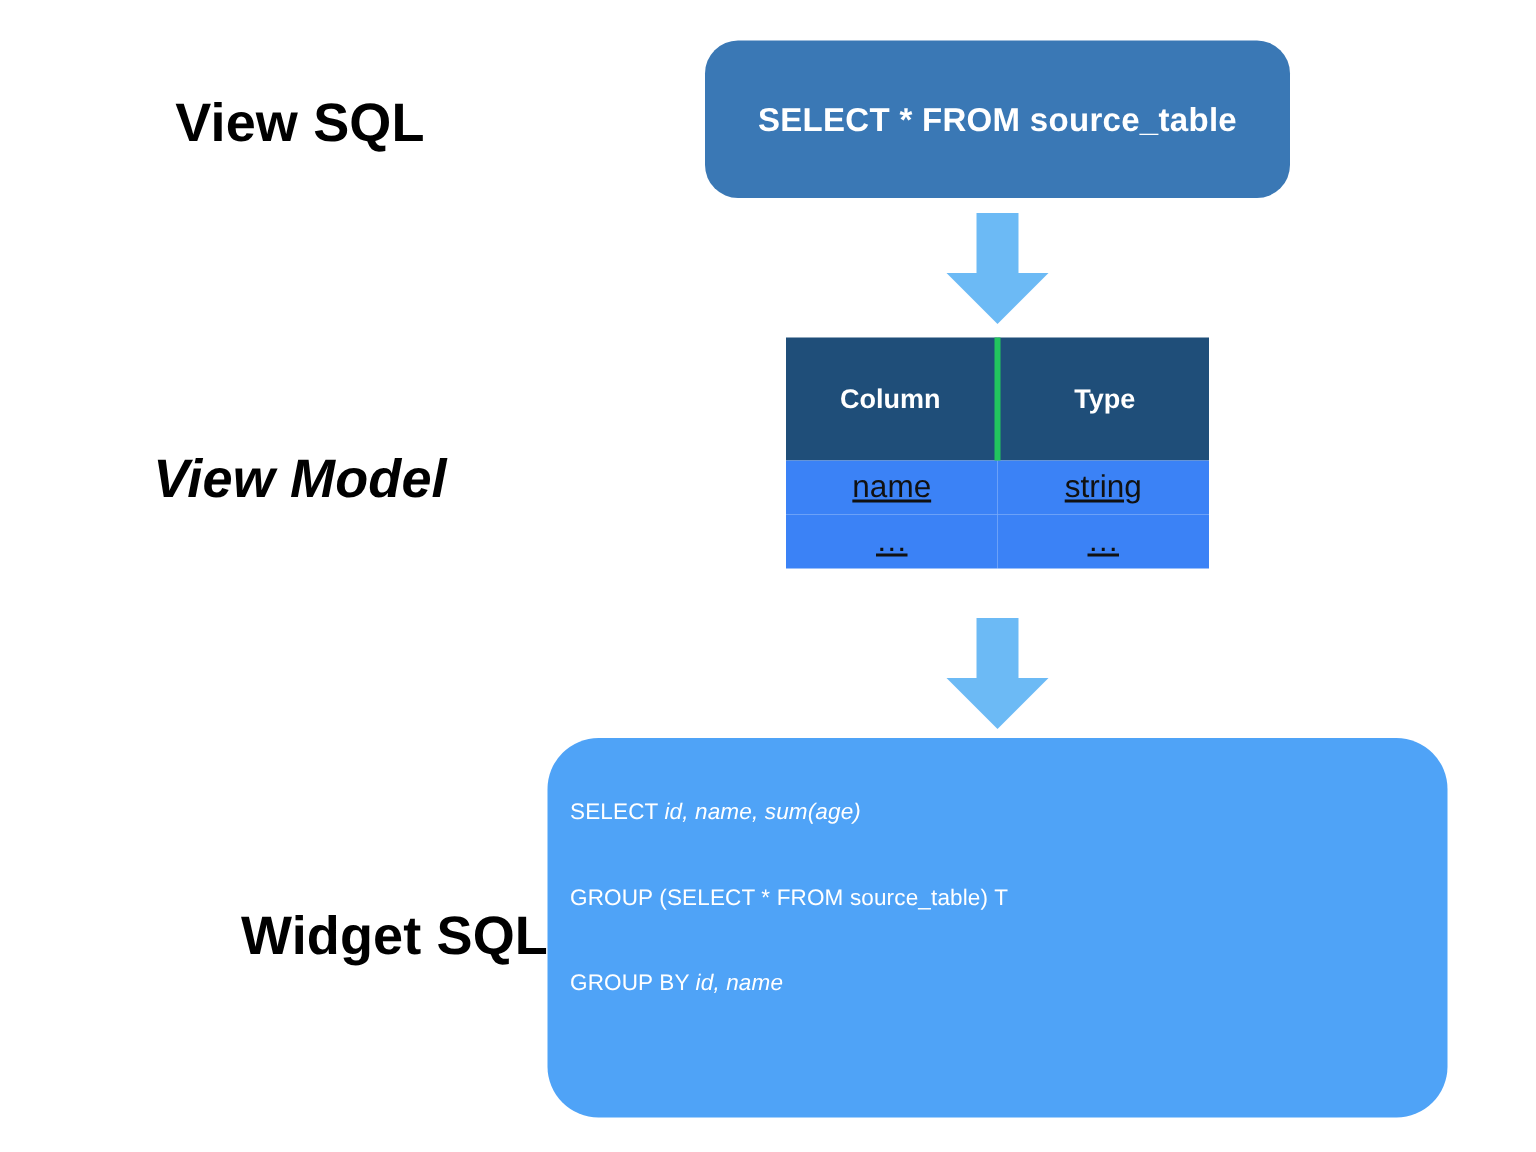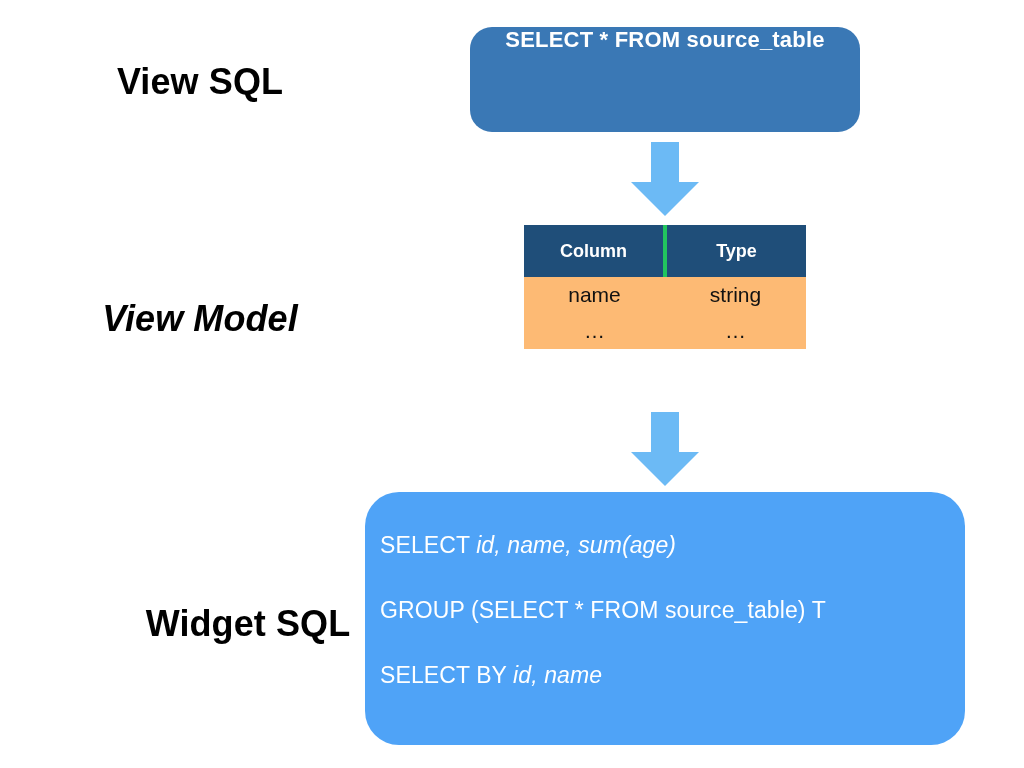--- a/index.html
+++ b/index.html
@@ -25,32 +25,33 @@
     font-family: "Liberation Sans", sans-serif;
     font-weight: bold;
     font-size: 36px;
     color: #000000;
     letter-spacing: 0.1px;
     white-space: nowrap;
     text-align: center;
   }
   #label-view-sql   { left: 0px; top: 61px;  width: 400px; }
   #label-view-model { left: 0px; top: 298px; width: 400px; font-style: italic; }
-  #label-widget-sql { left: 0px; top: 603px; width: 400px; padding-left: 48px; }
+  #label-widget-sql { left: 15px; top: 603px; width: 400px; padding-left: 48px; }
 
   
   #view-sql-box {
     position: absolute;
     left: 470px;
     top: 27px;
     width: 390px;
     height: 105px;
     background: #3A78B5;
     border-radius: 22px;
     display: flex;
+    align-items: center;
     justify-content: center;
   }
   #view-sql-text {
     font-family: "Liberation Sans", sans-serif;
     font-weight: bold;
     font-size: 22px;
     color: #ffffff;
     letter-spacing: 0.2px;
     white-space: nowrap;
   }
@@ -73,57 +74,58 @@
     border-collapse: collapse;
     table-layout: fixed;
   }
   #view-model-table th {
     background: #1F4E79;
     color: #ffffff;
     font-family: "Liberation Sans", sans-serif;
     font-weight: bold;
     font-size: 18px;
     height: 50px;
-    padding: 1px;
+    padding: 16px;
     text-align: center;
     vertical-align: middle;
   }
   #view-model-table th.col-divider {
     border-left: 4px solid #22c55e;
   }
   #view-model-table td {
     font-family: "Liberation Sans", sans-serif;
     font-weight: normal;
     font-size: 21px;
     color: #111111;
     height: 36px;
     padding: 0;
     text-align: center;
     vertical-align: middle;
     background: #ffffff;
   }
   #view-model-table tr.alt td {
-    background: #fdba74;
+    background: #3b82f6;
+    text-decoration: underline;
   }
 
   
   #widget-sql-box {
     position: absolute;
     left: 365px;
     top: 492px;
     width: 600px;
     height: 253px;
     background: #4FA3F7;
     border-radius: 34px;
     padding: 42px 0 0 15px;
     box-sizing: border-box;
   }
   .sql-line {
     font-family: "Liberation Sans", sans-serif;
-    font-size: 23px;
+    font-size: 15px;
     color: #ffffff;
     font-weight: normal;
     line-height: 1;
     margin-bottom: 42px;
     white-space: nowrap;
     letter-spacing: 0.1px;
   }
   .sql-line:last-child { margin-bottom: 0; }
   .sql-ital { font-style: italic; }
   .sql-bold { font-weight: normal; }
@@ -170,16 +172,16 @@
 
   <div class="arrow-down" id="arrow-bottom">
     <svg viewBox="0 0 72 76" width="72" height="76" aria-hidden="true">
       <polygon points="22,0 50,0 50,40 70,40 36,74 2,40 22,40" fill="#6CBAF5"></polygon>
     </svg>
   </div>
 
   <div id="widget-sql-box">
     <div class="sql-line" id="widget-sql-line-0"><span>SELECT </span><span class="sql-ital">id, name, sum(age)</span></div>
     <div class="sql-line" id="widget-sql-line-1"><span>GROUP </span><span class="sql-bold">(SELECT * FROM source_table)</span><span> T</span></div>
-    <div class="sql-line" id="widget-sql-line-2"><span>SELECT BY </span><span class="sql-ital">id, name</span></div>
+    <div class="sql-line" id="widget-sql-line-2"><span>GROUP BY </span><span class="sql-ital">id, name</span></div>
   </div>
 
 </div>
 
 </body></html>

